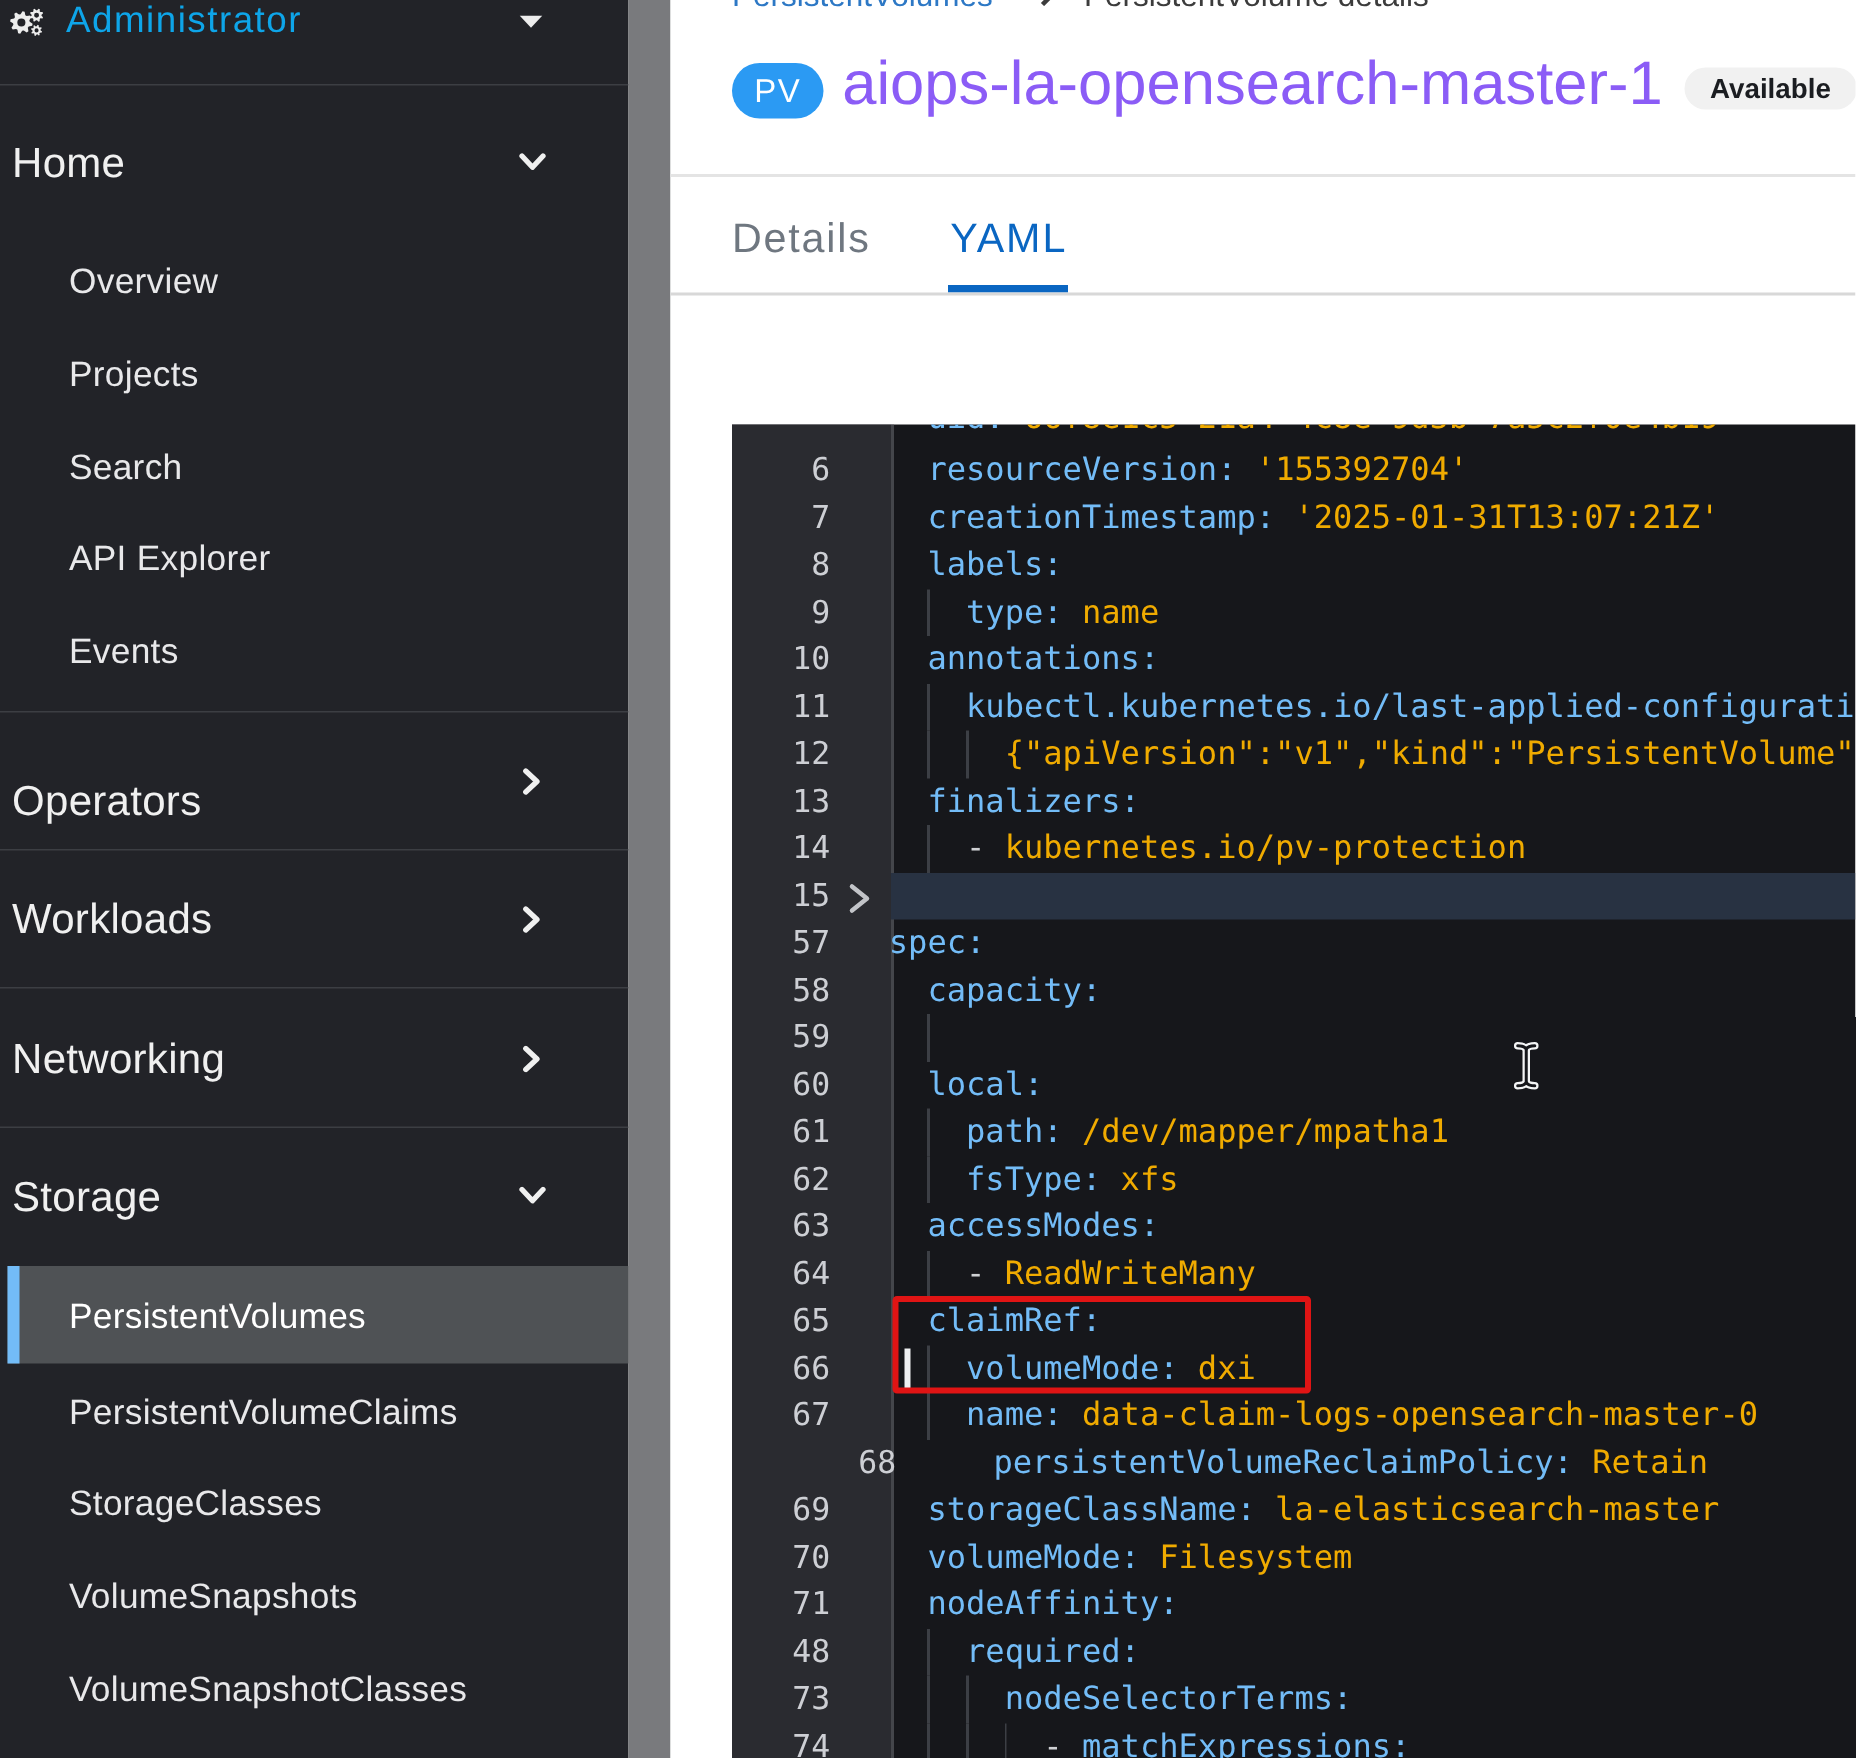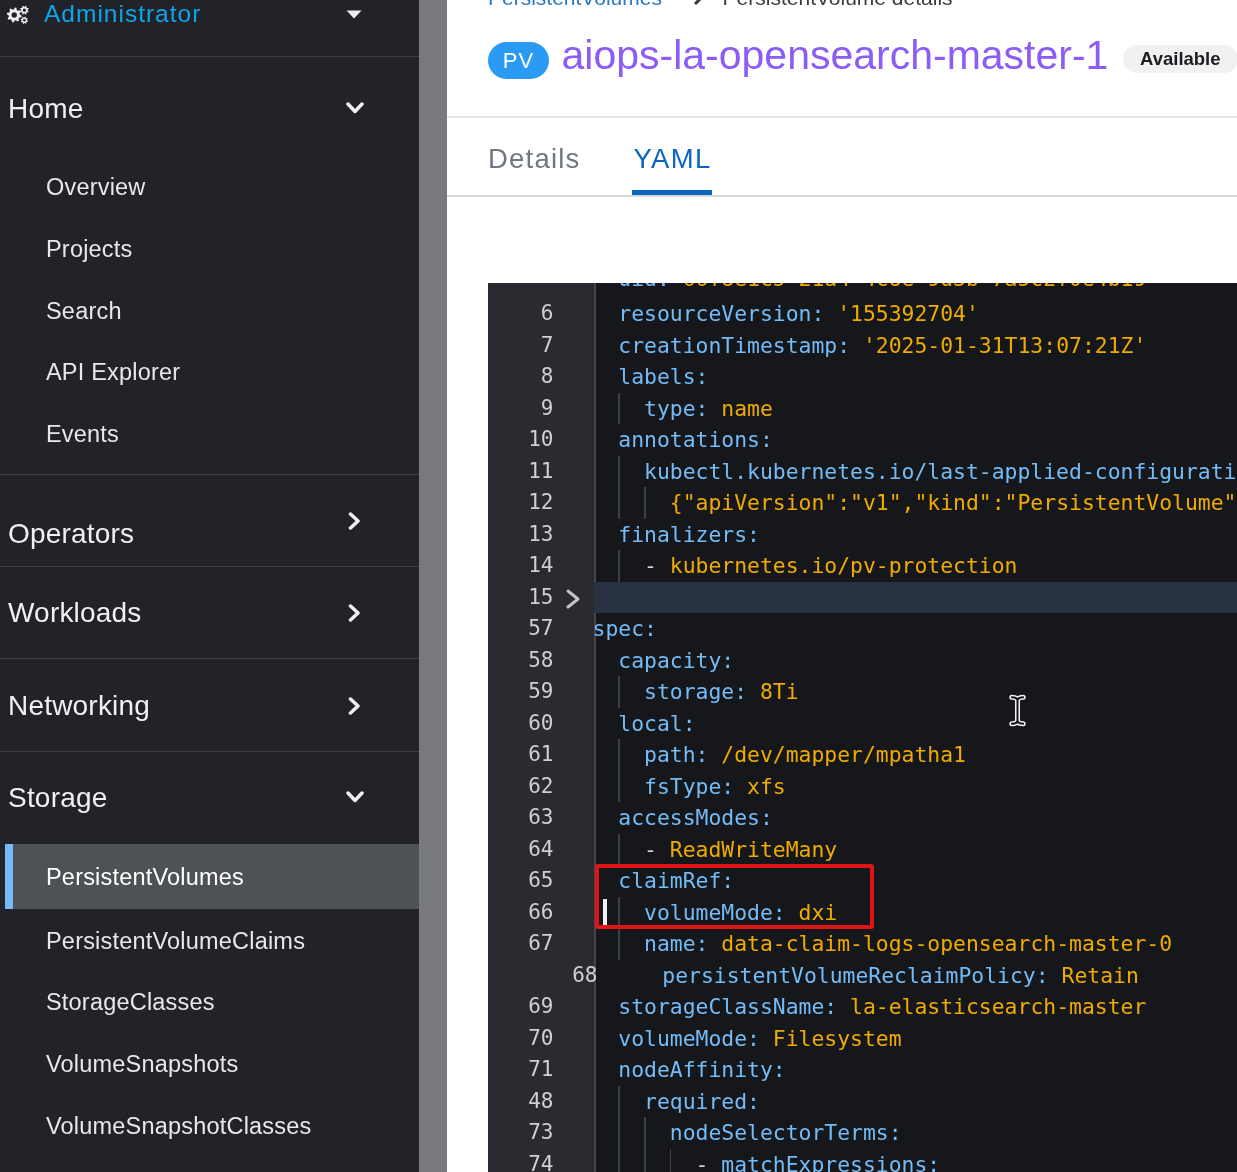--- a/index.html
+++ b/index.html
@@ -234,21 +234,20 @@
           <div class="lnum-wrap">
             <span class="lnum">58</span>
           </div>
           <div class="code"><span>  </span><span class="tk-k">capacity:</span></div>
         </div>
         <div class="abs eline" style="top: 393px;">
           <div class="lnum-wrap">
             <span class="lnum">59</span>
           </div>
           <div class="guide" style="left: 130.27px; top: 0px;"></div>
-          <div class="code"><span>    </span><span class="tk-k">storage:</span><span class="tk-v"> 8Ti</span></div>
         </div>
         <div class="abs eline" style="top: 424.5px;">
           <div class="lnum-wrap">
             <span class="lnum">60</span>
           </div>
           <div class="code"><span>  </span><span class="tk-k">local:</span></div>
         </div>
         <div class="abs eline" style="top: 456px;">
           <div class="lnum-wrap">
             <span class="lnum">61</span>

